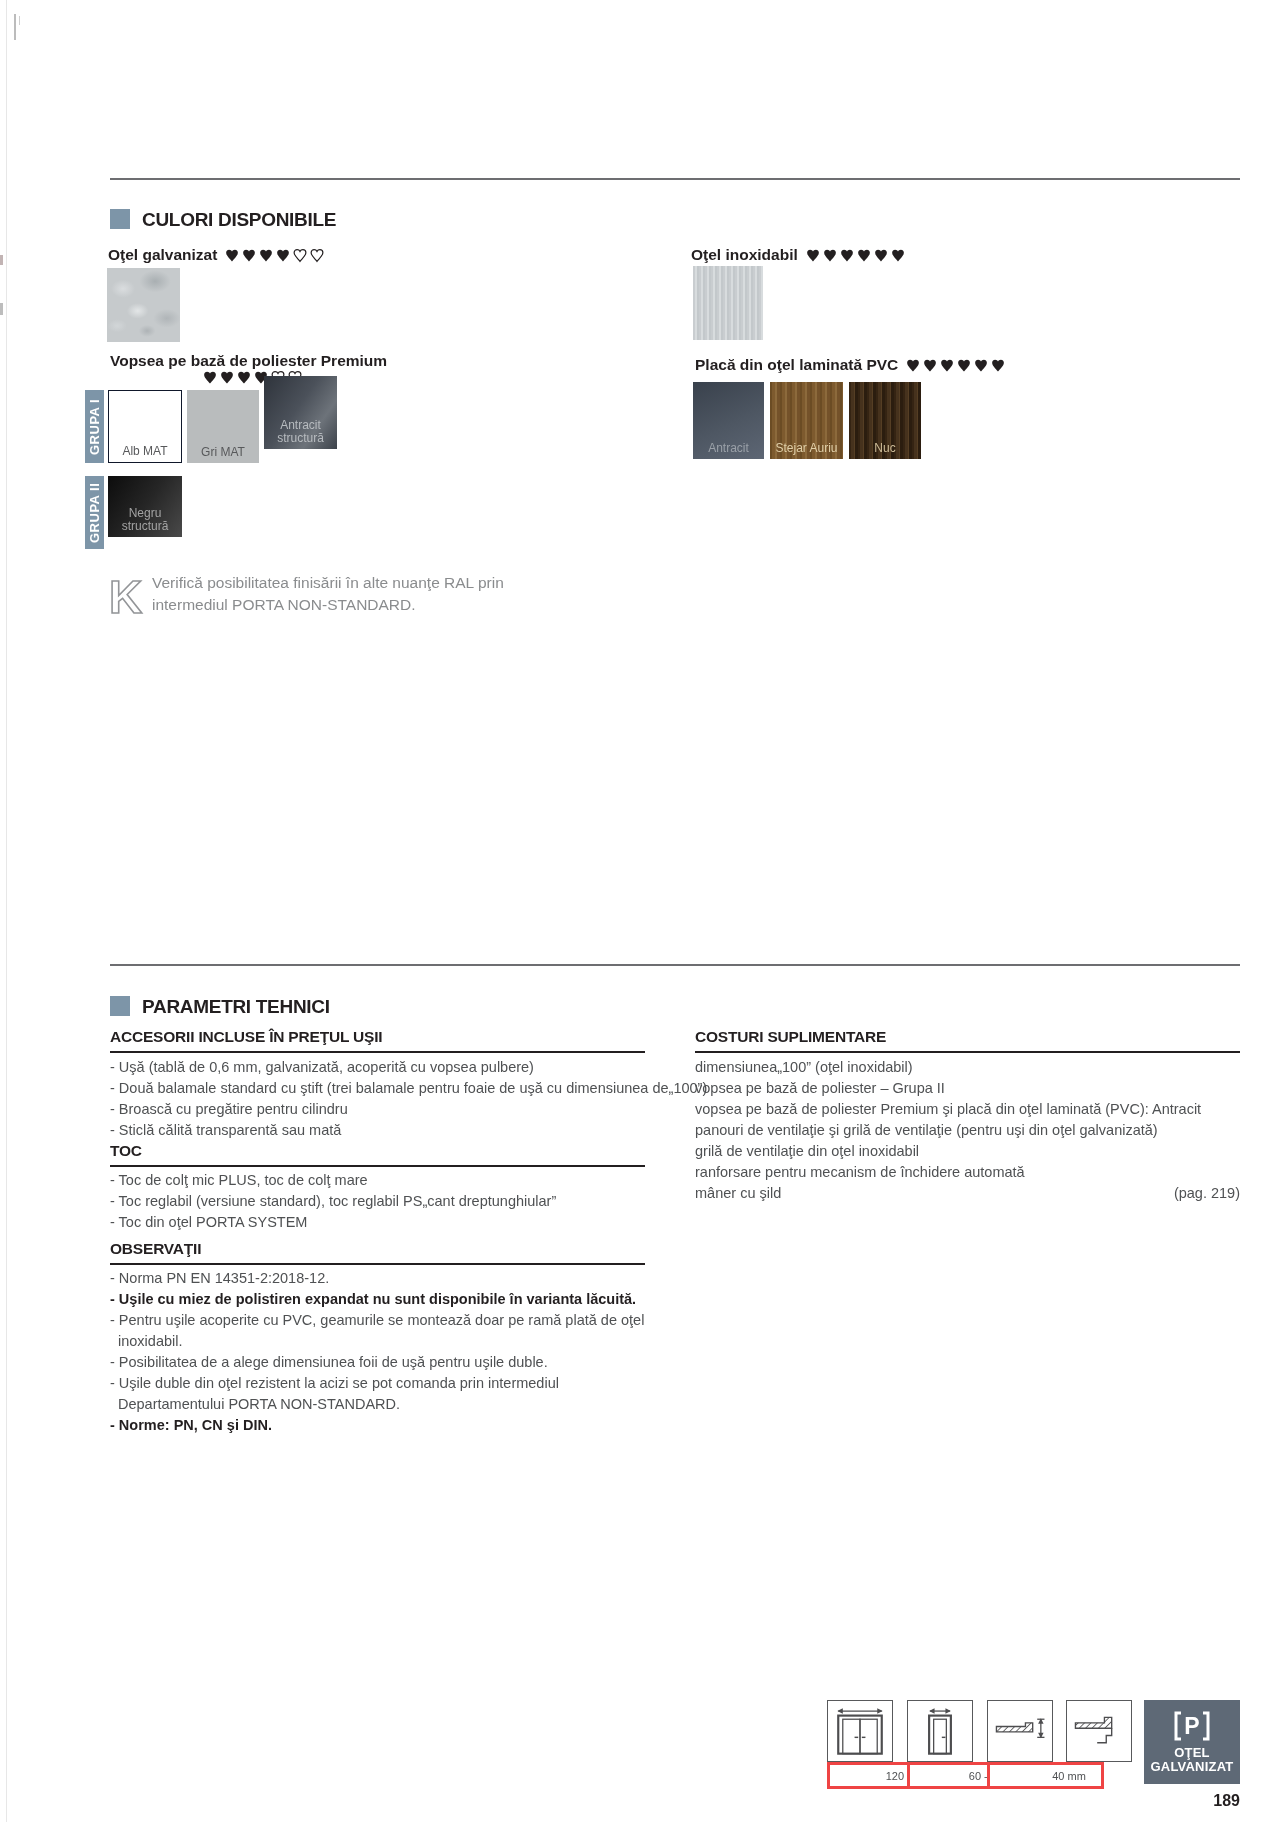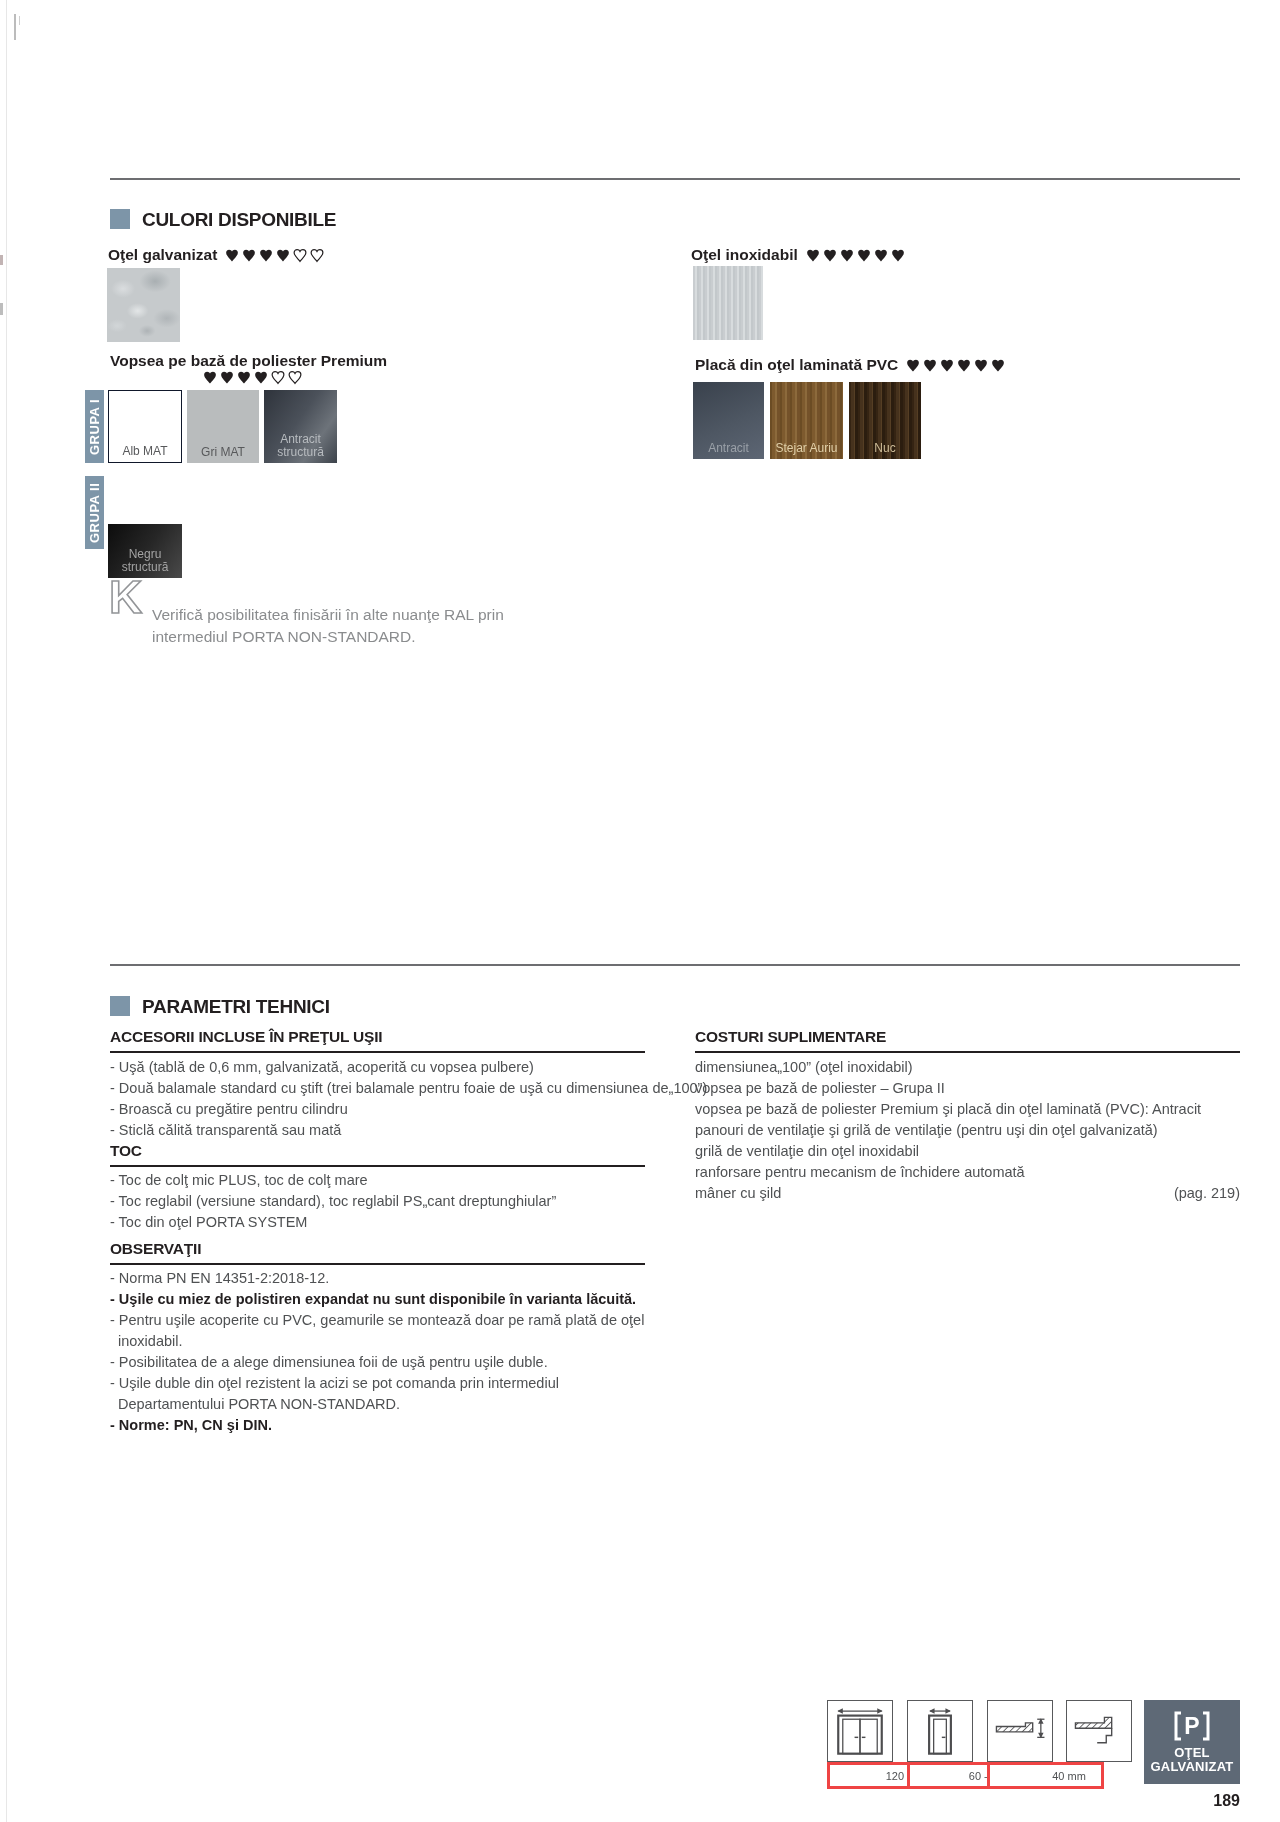--- a/index.html
+++ b/index.html
@@ -47,21 +47,21 @@
      #c6cacc;}
   .sw-inox{background:repeating-linear-gradient(90deg,#c9cdd0 0 2px,#d8dcde 2px 4px,#c3c8cb 4px 6px);}
   .sw-pvc-a{background:linear-gradient(155deg,#39414c 0%,#4e5763 55%,#5d6674 100%);}
   .sw-stejar{background:repeating-linear-gradient(90deg,#6b4c24 0 2px,#7d5a2e 2px 5px,#8c6a3c 5px 7px,#74522a 7px 10px);}
   .sw-nuc{background:repeating-linear-gradient(90deg,#352413 0 2px,#46321d 2px 5px,#553e24 5px 6px,#2b1d0f 6px 9px);}
   
   .grupa{width:19px;background:#7d95a8;color:#fff;font-size:13px;font-weight:bold;
          display:flex;align-items:center;justify-content:center;
          writing-mode:vertical-rl;transform:rotate(180deg);letter-spacing:0.5px;}
   
-  .note-text{font-size:15.5px;line-height:22px;color:#8a8c8e;margin-top:32px;}
+  .note-text{font-size:15.5px;line-height:22px;color:#8a8c8e;}
   
   .subhead{font-size:15.5px;font-weight:bold;letter-spacing:-0.2px;border-bottom:2px solid #231f20;
            padding-bottom:5px;}
   .tlist .li{font-size:14.5px;line-height:21px;color:#4f5153;position:relative;}
   .tlist.nowrap .li{white-space:nowrap;}
   .tlist.hang .li{padding-left:8px;text-indent:-8px;}
   .tlist .li.b{font-weight:bold;color:#231f20;}
   .tlist .ref{position:absolute;right:0;top:0;text-indent:0;}
   
   .fbox{width:64px;height:60px;border:1px solid #58595b;background:#fff;
@@ -165,26 +165,26 @@
       </span>
   </div>
 
   <div class="abs grupa" style="left:85px;top:390px;height:73px;">GRUPA I</div>
   <div class="abs swatch sw-alb" style="left:108px;top:390px;width:72px;height:71px;">
     <div class="sw-label lab-dark">Alb MAT</div>
   </div>
   <div class="abs swatch sw-gri" style="left:187px;top:390px;width:72px;height:73px;">
     <div class="sw-label lab-dark">Gri MAT</div>
   </div>
-  <div class="abs swatch sw-antr" style="left:264px;top:390px;width:73px;height:73px;">
+  <div class="abs swatch sw-antr" style="left:264px;top:376px;width:73px;height:73px;">
     <div class="sw-label lab-light">Antracit structură</div>
   </div>
 
   <div class="abs grupa" style="left:85px;top:476px;height:73px;">GRUPA II</div>
-  <div class="abs swatch sw-negru" style="left:108px;top:476px;width:74px;height:54px;margin-top:48px;">
+  <div class="abs swatch sw-negru" style="left:108px;top:476px;width:74px;height:61px;">
     <div class="sw-label lab-gray">Negru structură</div>
   </div>
 
   <div class="abs color-label" style="left:695px;top:356px;">
     <span>Placă din oţel laminată PVC</span>
     <span class="rating">
         <svg viewBox="0 0 24 24">
           <path d="M12 21.5 C8 16.5 2.6 12 2.6 7.4 C2.6 4.2 4.9 2.6 7.4 2.6 C9.7 2.6 11.3 4 12 5.4 C12.7 4 14.3 2.6 16.6 2.6 C19.1 2.6 21.4 4.2 21.4 7.4 C21.4 12 16 16.5 12 21.5 Z" fill="#231f20" stroke="#231f20" stroke-width="0"></path>
         </svg>
         <svg viewBox="0 0 24 24">

